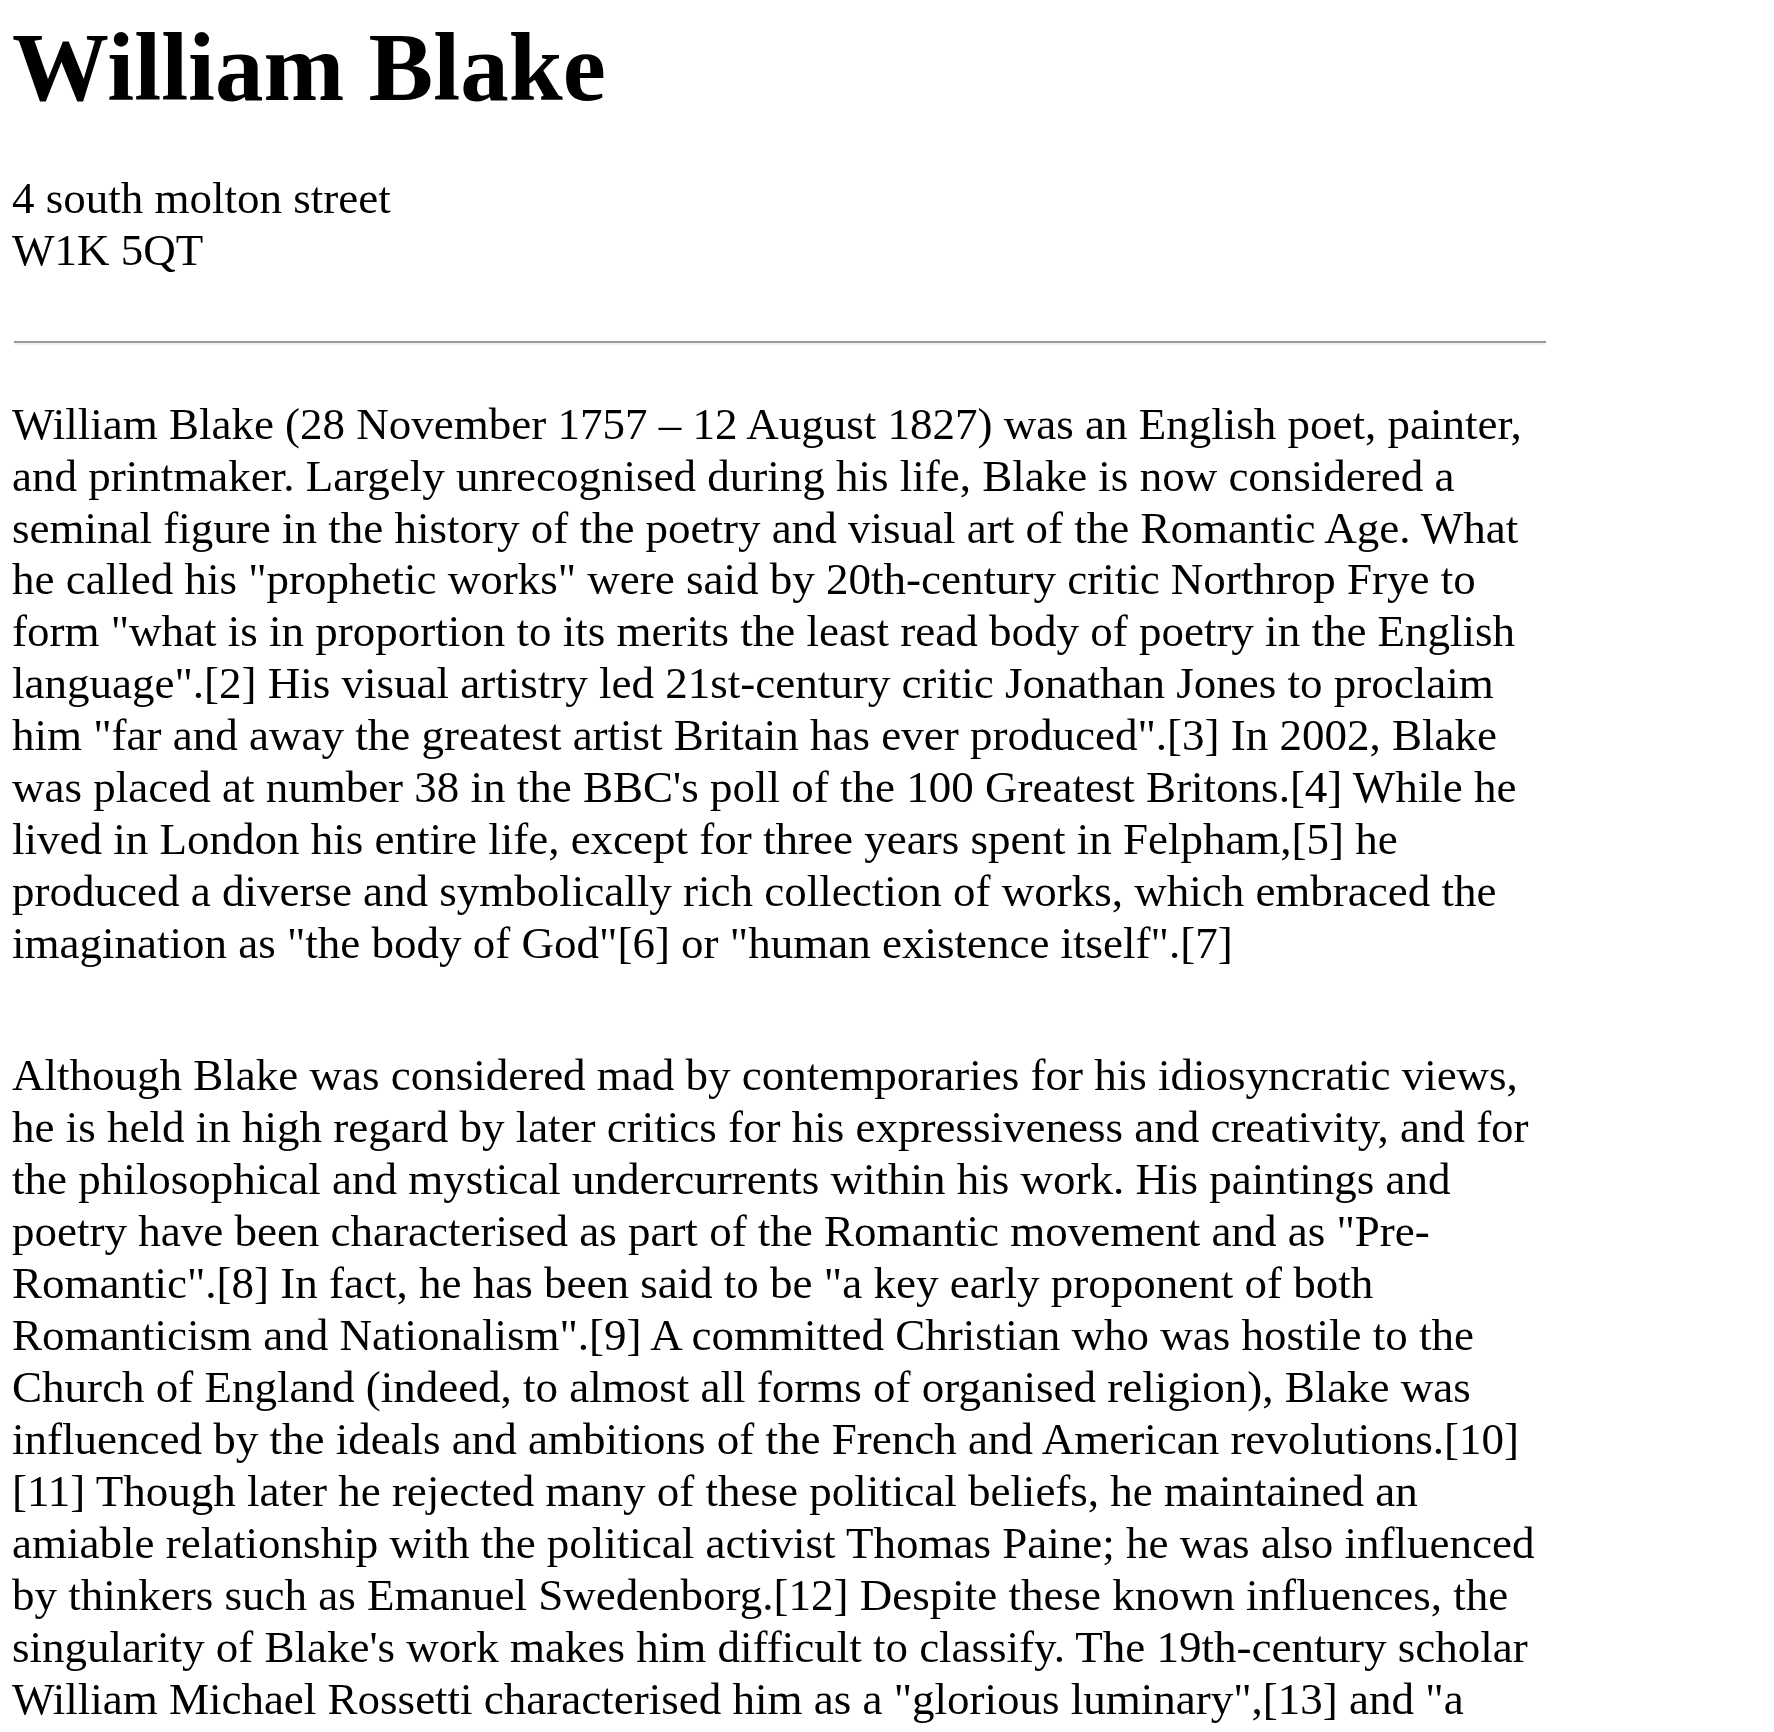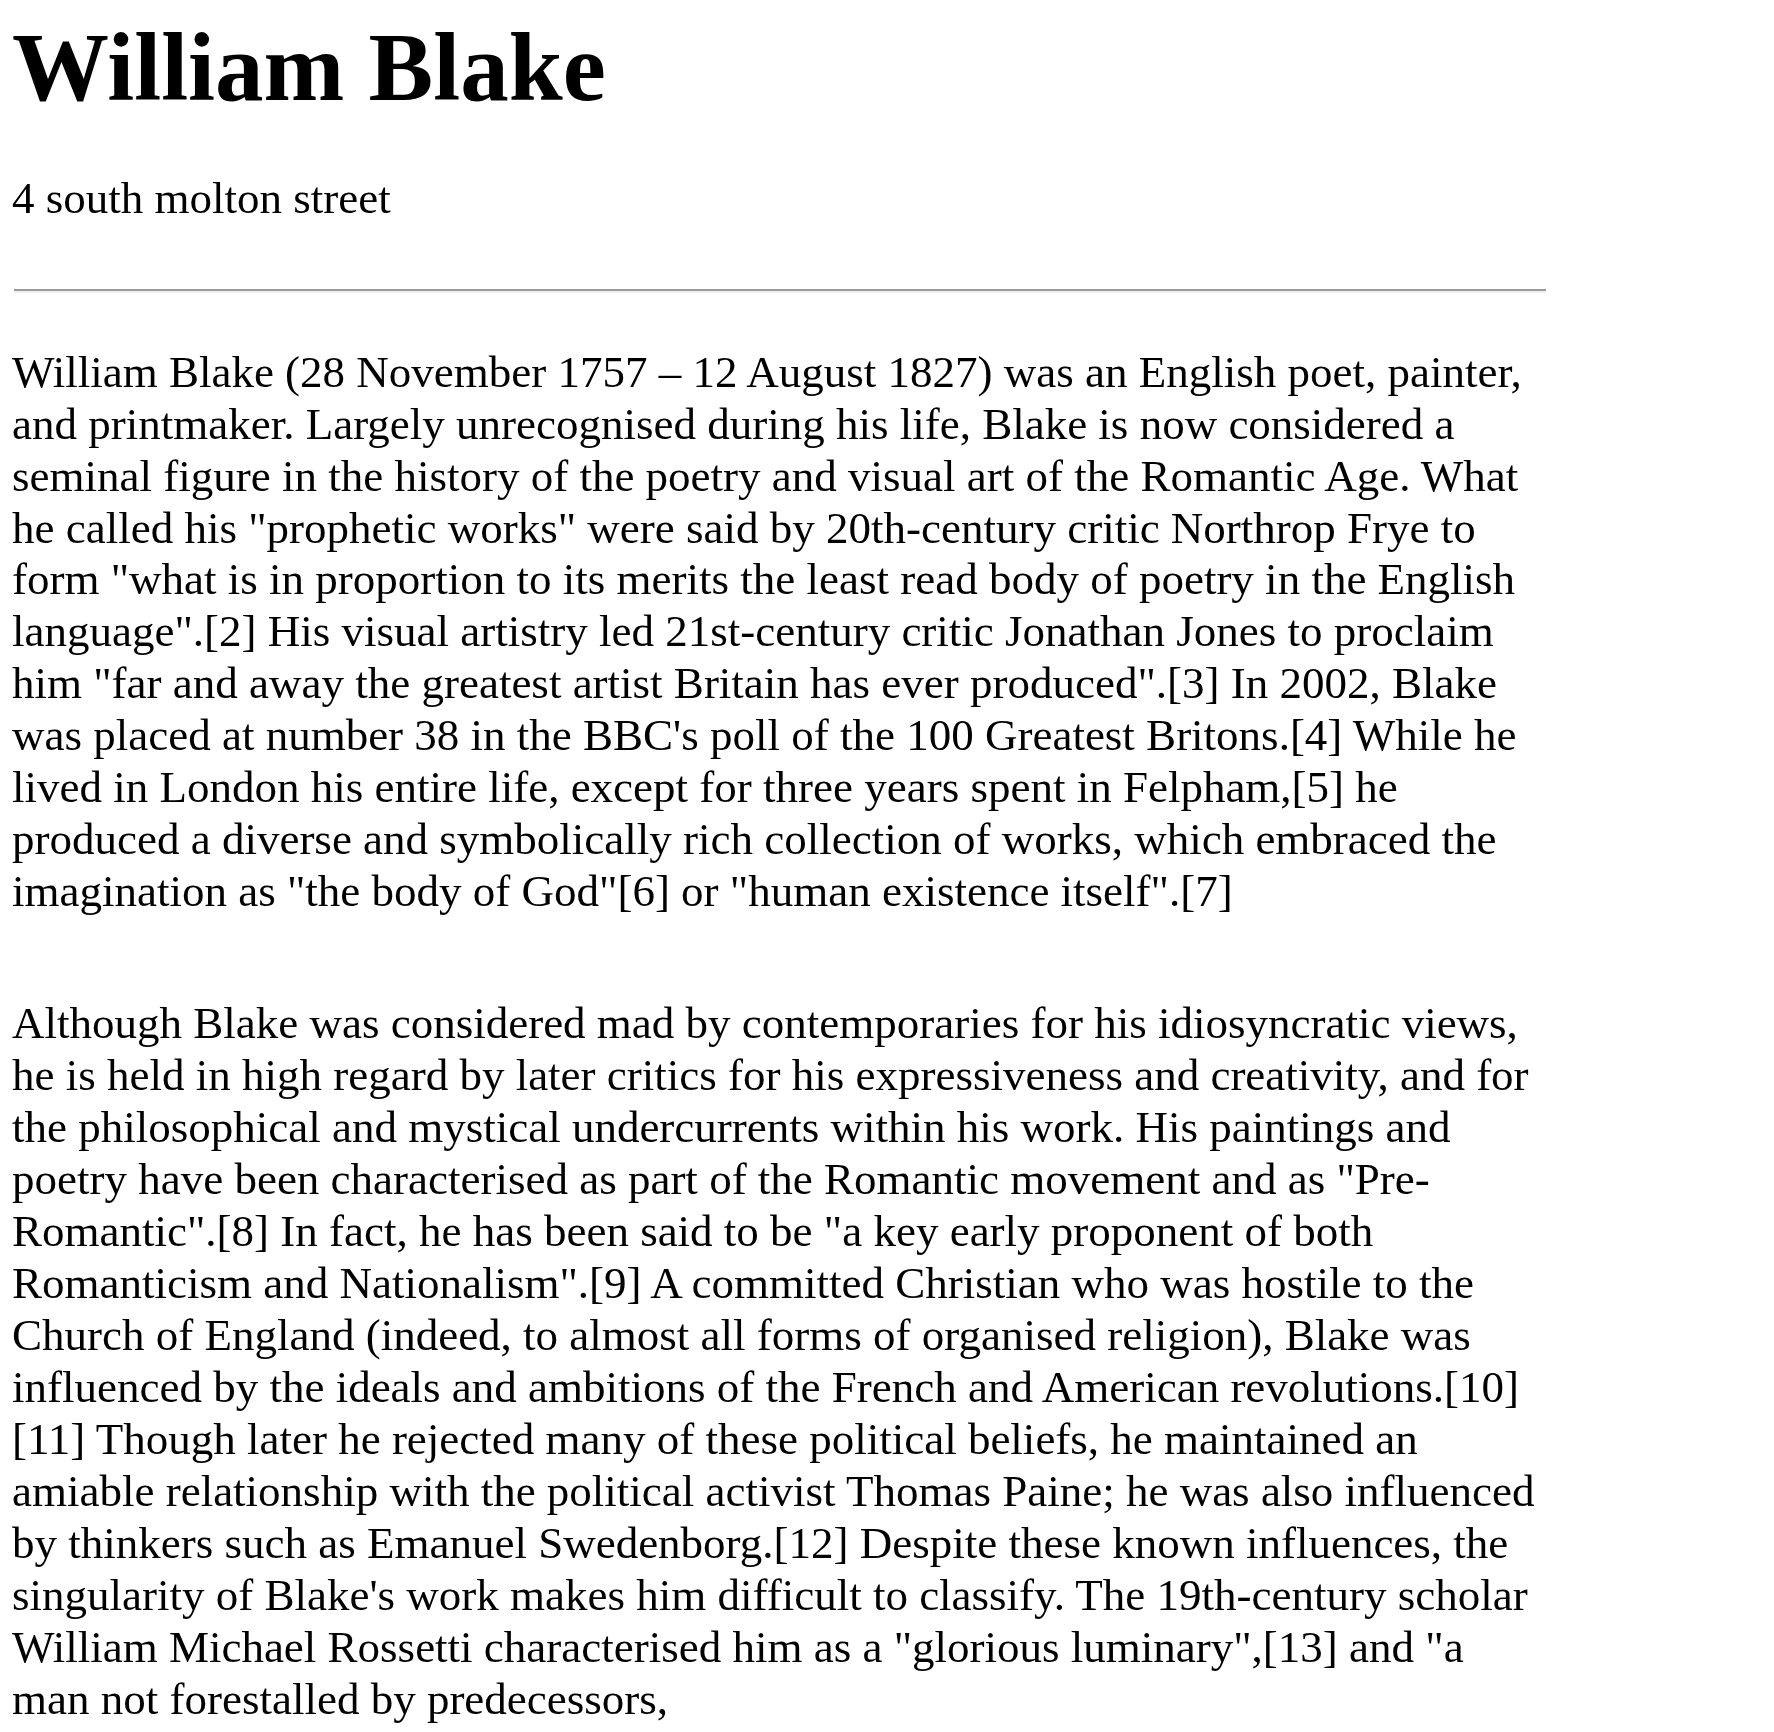--- a/index.html
+++ b/index.html
@@ -49,20 +49,21 @@
 </style>
 </head>
 <body>
 
 <div class="page">
 
   <h1 class="page-title">William Blake</h1>
 
   <div class="address">
     <span class="addr-line">4 south molton street</span>
+    <span class="addr-line">W1K 5QT</span>
   </div>
 
   <hr class="rule">
 
   <p class="body-para">William Blake (28 November 1757 – 12 August 1827) was an English poet, painter, and printmaker. Largely unrecognised during his life, Blake is now considered a seminal figure in the history of the poetry and visual art of the Romantic Age. What he called his "prophetic works" were said by 20th-century critic Northrop Frye to form "what is in proportion to its merits the least read body of poetry in the English language".[2] His visual artistry led 21st-century critic Jonathan Jones to proclaim him "far and away the greatest artist Britain has ever produced".[3] In 2002, Blake was placed at number 38 in the BBC's poll of the 100 Greatest Britons.[4] While he lived in London his entire life, except for three years spent in Felpham,[5] he produced a diverse and symbolically rich collection of works, which embraced the imagination as "the body of God"[6] or "human existence itself".[7]</p>
 
   <p class="body-para">Although Blake was considered mad by contemporaries for his idiosyncratic views, he is held in high regard by later critics for his expressiveness and creativity, and for the philosophical and mystical undercurrents within his work. His paintings and poetry have been characterised as part of the Romantic movement and as "Pre-Romantic".[8] In fact, he has been said to be "a key early proponent of both Romanticism and Nationalism".[9] A committed Christian who was hostile to the Church of England (indeed, to almost all forms of organised religion), Blake was influenced by the ideals and ambitions of the French and American revolutions.[10][11] Though later he rejected many of these political beliefs, he maintained an amiable relationship with the political activist Thomas Paine; he was also influenced by thinkers such as Emanuel Swedenborg.[12] Despite these known influences, the singularity of Blake's work makes him difficult to classify. The 19th-century scholar William Michael Rossetti characterised him as a "glorious luminary",[13] and "a man not forestalled by predecessors,</p>
 
 </div>
 

